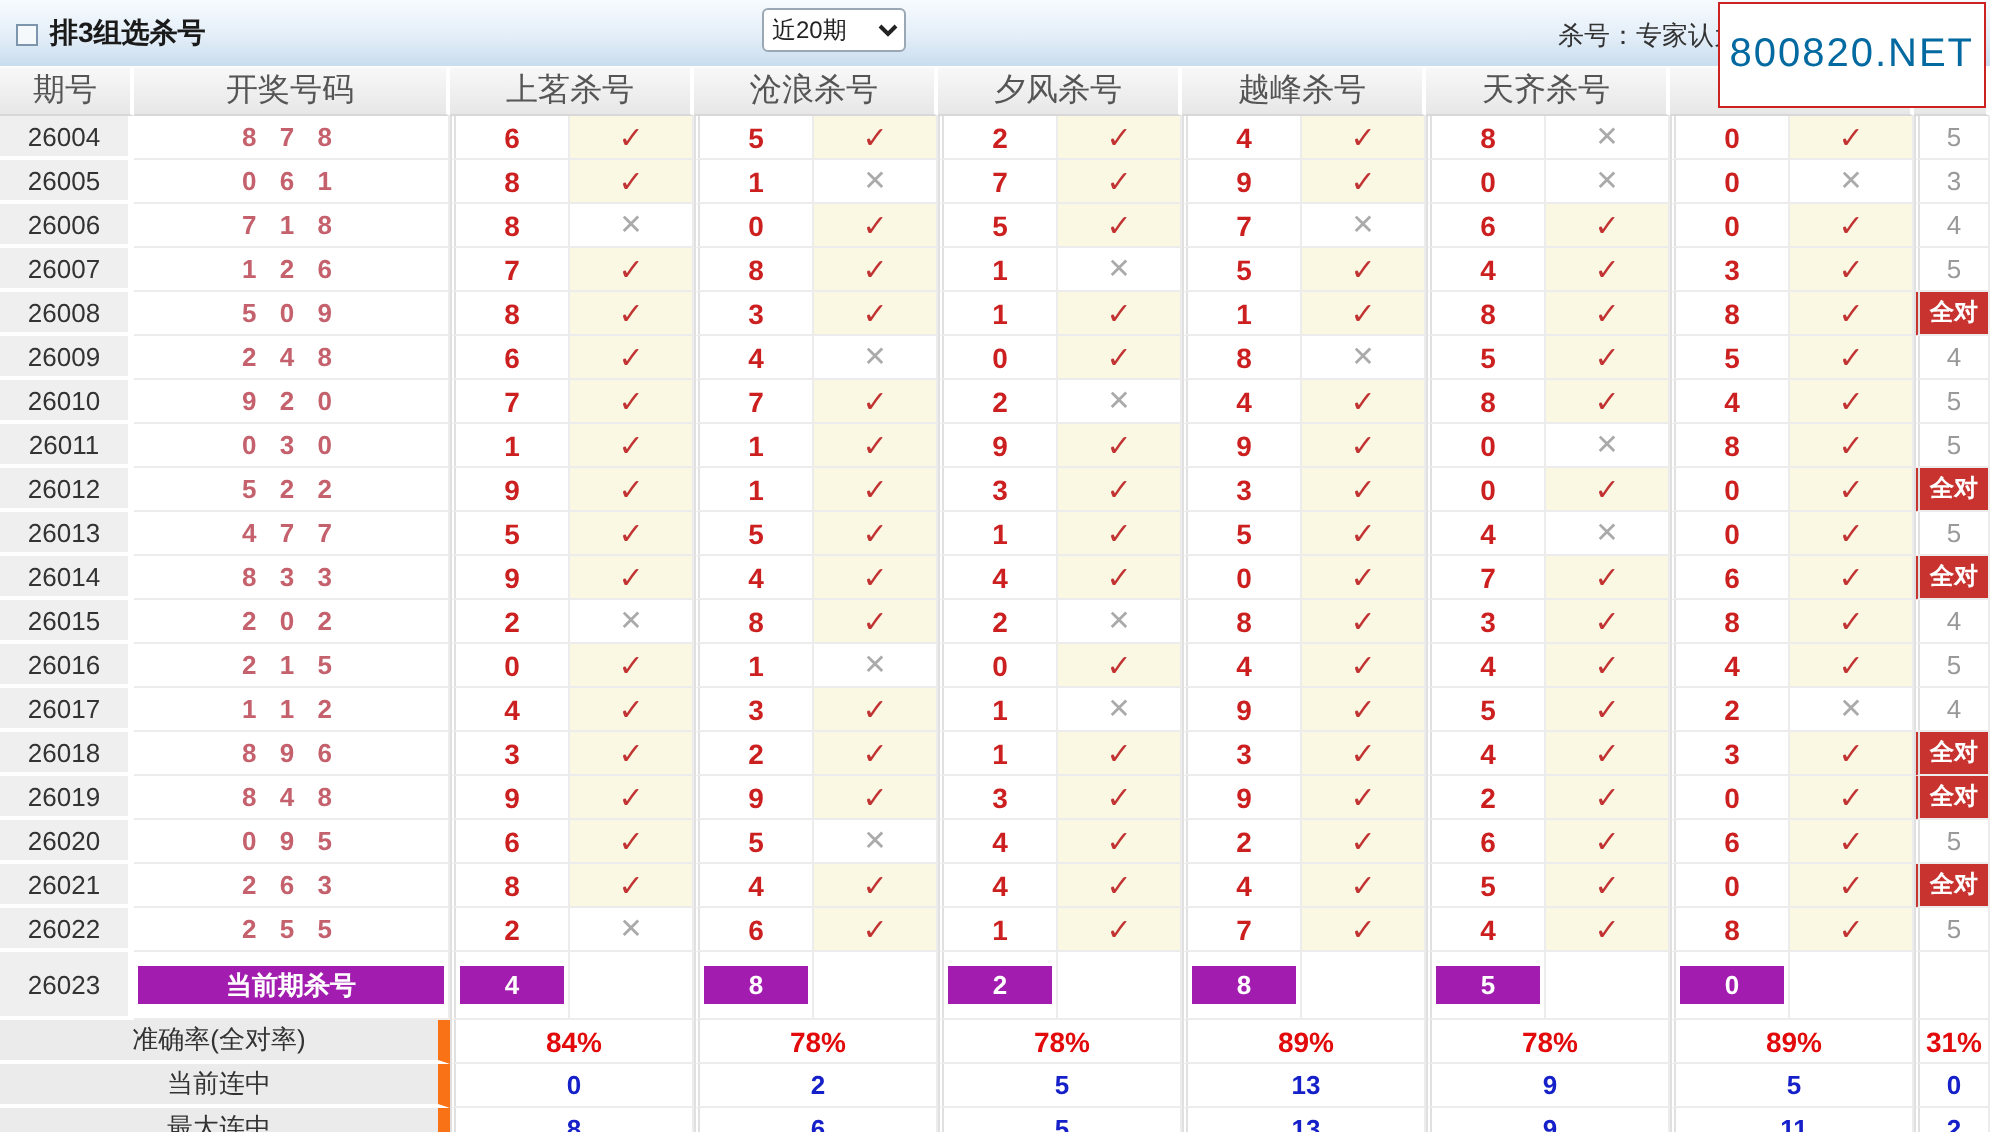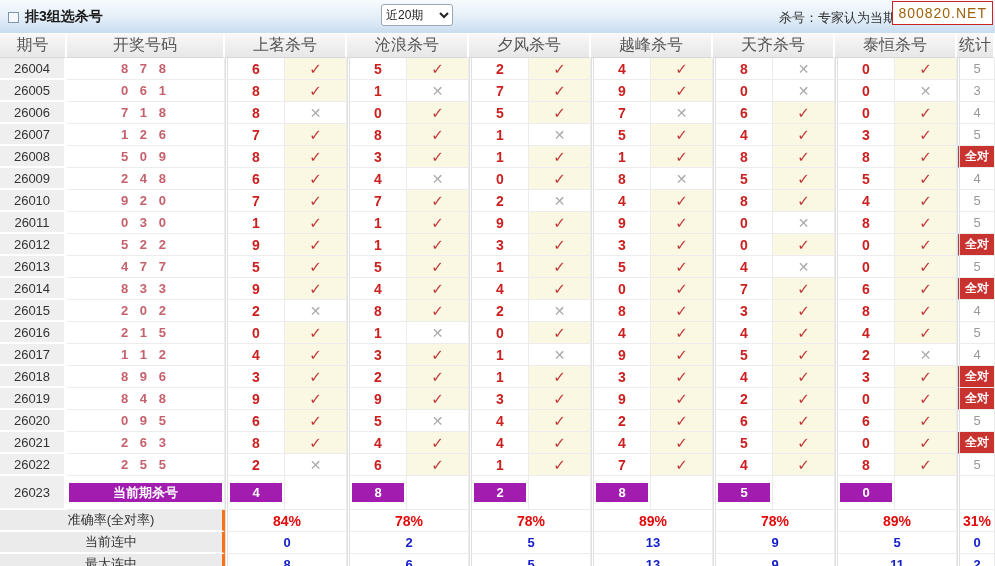--- a/index.html
+++ b/index.html
@@ -9,42 +9,42 @@
   
   .topbar { height:34px; background:linear-gradient(#f7fbfe 0%, #e3eef8 55%, #c9ddef 100%);
             position:relative; border-bottom:1px solid #fdfdfd; }
   .title-wrap { position:absolute; left:8px; top:8px; display:flex; align-items:center; gap:6px; }
   .chk { width:11px; height:11px; border:1px solid #7d96ae; background:#f5f9fc; display:inline-block; }
   .title { font-size:14px; font-weight:bold; color:#1a1a1a; }
   .period-sel { position:absolute; left:381px; top:4px; width:72px; height:22px; font-size:12px;
             border:1px solid #9aa7b4; border-radius:3px; background:#fff; color:#222; }
   .note { position:absolute; right:8px; top:9px; font-size:13px; color:#333; white-space:nowrap; }
   .watermark { position:absolute; right:2px; top:1px; background:#fff; border:1px solid #cc2222;
-            color:#a16207; font-size:14px; padding:3px 5px; letter-spacing:1px; z-index:5; }
+            color:#0369a1; font-size:20px; padding:14px 5px; letter-spacing:1px; z-index:5; }
 
   
   table { border-collapse:separate; border-spacing:0; table-layout:fixed; width:995px; }
   th { height:24px; background:linear-gradient(#f8f8f8,#e7e7e7); color:#555; font-weight:normal;
        font-size:16px; border-right:2px solid #fff; border-bottom:1px solid #d8d8d8; overflow:hidden;margin-top:20px; }
   td { height:22px; text-align:center; vertical-align:middle; font-size:13px;
        border-right:1px solid #ececec; border-bottom:1px solid #ececec; overflow:hidden; background:#fff; }
   td.period { background:#efefef; color:#333; border-right:3px solid #fff; border-bottom:2px solid #fff; }
   td.draw { color:#c4616d; letter-spacing:4px;font-weight:bold; }
   td.knum { color:#cc1f1f; font-weight:bold; font-size:14px; border-left:3px double #e0e0e0; }
   td.kmark.hit { background:#faf7e3; color:#c23434; font-size:15px; font-weight:bold; }
   td.kmark.miss { background:#fff; color:#aaa; font-size:14px; }
   td.stat { color:#999; border-left:3px double #e0e0e0; }
   td.stat.all { background:#c8332f; color:#fff; font-weight:bold; font-size:12px;margin-left:48px; }
 
   tr.cur td { height:34px; }
   .redblock { background:#a21caf; color:#fff; font-weight:bold; font-size:13px;
               height:19px; line-height:19px; margin:1px 2px; }
   td.curnum { border-left:3px double #e0e0e0; }
 
-  td.sum-label { background:#ebebeb; color:#333; border-right:3px solid #f97316; border-bottom:2px solid #fff; }
+  td.sum-label { background:#ebebeb; color:#333; border-right:6px solid #f97316; border-bottom:2px solid #fff; }
   td.sum-val { border-left:3px double #e0e0e0; }
   .pct { color:#e20a0a; font-weight:bold; font-size:14px; }
   .blue { color:#1520c8; font-weight:bold; font-size:13px; }
 </style>
 </head>
 <body>
 
 <div class="app">
 
   <div class="topbar">

